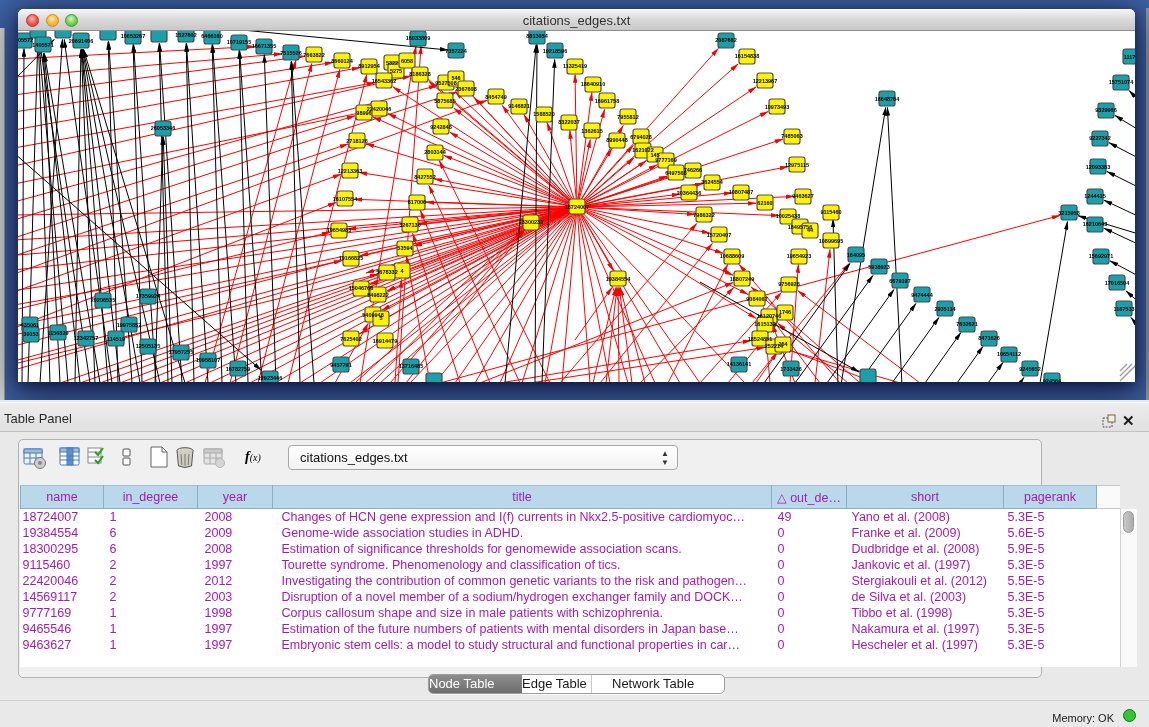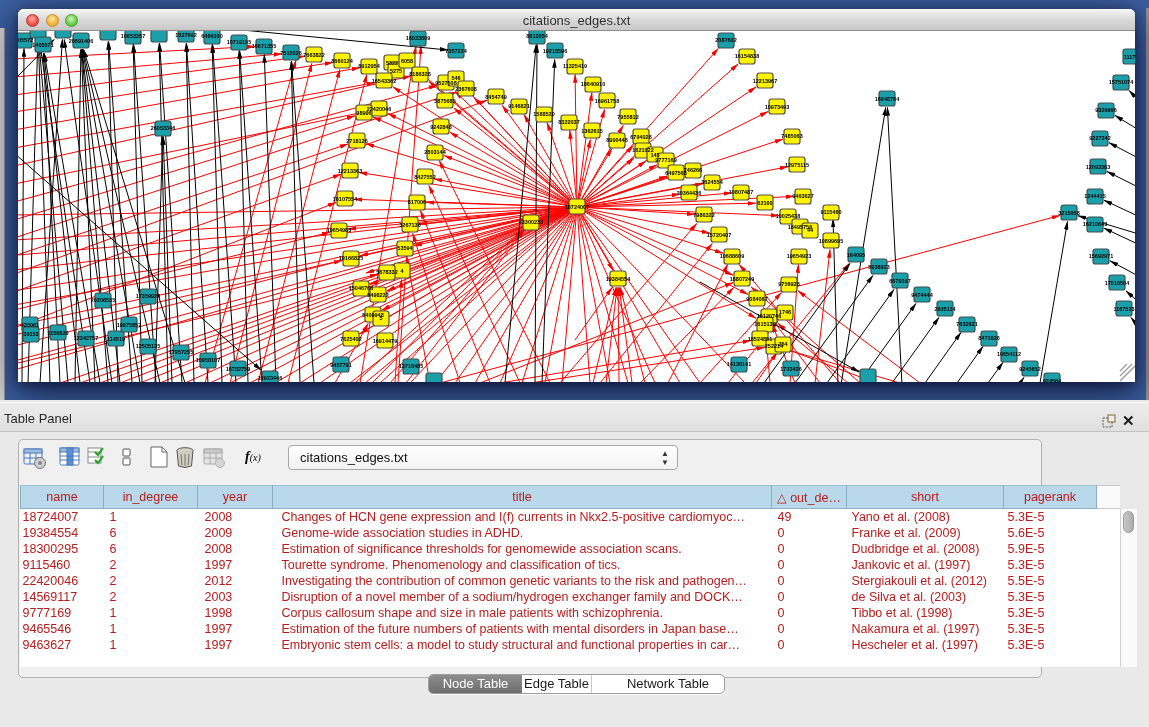--- a/index.html
+++ b/index.html
@@ -17,30 +17,30 @@
 #bottom{position:absolute;left:0;top:400px;width:1149px;height:327px;background:#e9e9e9}
 #tphead{position:absolute;left:0;top:2px;width:1149px;height:30px;background:linear-gradient(#ededed,#e0e0e0);border-top:1px solid #f8f8f8;border-bottom:1px solid #c2c2c2}
 #tphead .t{position:absolute;left:4px;top:8px;font-size:13px;color:#2b2b2b}
 #floatico{position:absolute;left:1102px;top:11px}
 #closeico{position:absolute;left:1122px;top:9px;font-size:15px;font-weight:bold;color:#1a1a1a}
 #panel{position:absolute;left:18px;top:39px;width:1024px;height:239px;background:#f0f0f0;border:1px solid #b2b2b2;border-radius:5px}
 .tbico{position:absolute;top:6px}
 #combo{position:absolute;left:269px;top:5px;width:390px;height:25px;background:linear-gradient(#ffffff,#f2f2f2);border:1px solid #a8a8a8;border-radius:4px;font-size:13px;color:#111;line-height:23px;padding-left:11px}
 #combo .arr{position:absolute;right:8px;top:3px;font-size:8px;color:#333;line-height:9px;text-align:center}
 #tablewrap{position:absolute;left:1px;top:45px;width:1100px;height:182px;background:#fff;overflow:hidden}
-table{border-collapse:collapse;table-layout:fixed;width:1100px;font-size:12.5px;color:#b91c1c}
+table{border-collapse:collapse;table-layout:fixed;width:1100px;font-size:12.5px;color:#a21caf}
 th{background:#b9d9eb;border:1px solid #89aec5;border-top:1px solid #9dc2d6;font-weight:normal;font-size:12.5px;height:23px;padding:0;overflow:hidden;white-space:nowrap}
 td{height:16px;padding:0 0 0 4px;overflow:hidden;white-space:nowrap}
 .c1{width:83px}.c2{width:94px}.c3{width:75px}.c4{width:499px}.c5{width:75px}.c6{width:157px}.c7{width:93px}.c8{width:24px}
 td.c1{padding-left:2px}td.c2{padding-left:6px}td.c3{padding-left:7px}td.c4{padding-left:9px}td.c5{padding-left:6px}td.c6{padding-left:5px}td.c7{padding-left:4px}
 th.c8{background:#fafafa;border:1px solid #c8c8c8}
 #vscroll{position:absolute;left:1101px;top:69px;width:17px;height:158px;background:#fafafa;border-left:1px solid #d0d0d0}
 #vthumb{position:absolute;left:2px;top:2px;width:11px;height:22px;background:linear-gradient(90deg,#c9c9c9,#ababab);border-radius:6px;border:1px solid #9a9a9a}
 #tabs{position:absolute;left:428px;top:274px;width:297px;height:20px;background:#fff;border:1px solid #9e9e9e;border-radius:5px;box-shadow:0 1px 0 rgba(255,255,255,.7)}
-#tabs .seg{position:absolute;top:0;height:18px;line-height:18px;text-align:center;font-size:13px;color:#1a1a1a}
+#tabs .seg{position:absolute;top:0;height:18px;line-height:18px;text-align:left;font-size:13px;color:#1a1a1a}
 #seg1{left:0;width:93px;background:linear-gradient(#8d8d8d,#6e6e6e);color:#fff !important;border-radius:4px 0 0 4px}
 #seg2{left:93px;width:70px;border-right:1px solid #c9c9c9}
 #seg3{left:183px;width:112px}
 #status{position:absolute;left:0;top:300px;width:1149px;height:27px;background:#e9e9e9;border-top:1px solid #cfcfcf}
 #mem{position:absolute;right:35px;top:11px;font-size:11px;color:#1a1a1a}
 #memdot{position:absolute;right:13px;top:8px;width:13px;height:13px;border-radius:50%;background:#2fc932;border:1.5px solid #1c6b1e}
 </style></head>
 <body>
 <div id="root">
 <div id="desktop"></div>
@@ -747,14 +747,18 @@
     </div>
     <div id="vscroll">
           <div id="vthumb"></div>
         </div>
   </div>
   <div id="tabs">
     <div class="seg" id="seg1">Node Table</div>
     <div class="seg" id="seg2">Edge Table</div>
     <div class="seg" id="seg3">Network Table</div>
   </div>
+  <div id="status">
+        <span id="mem">Memory: OK</span>
+        <span id="memdot"></span>
+      </div>
 
 </div>
 </div>
 </body></html>

